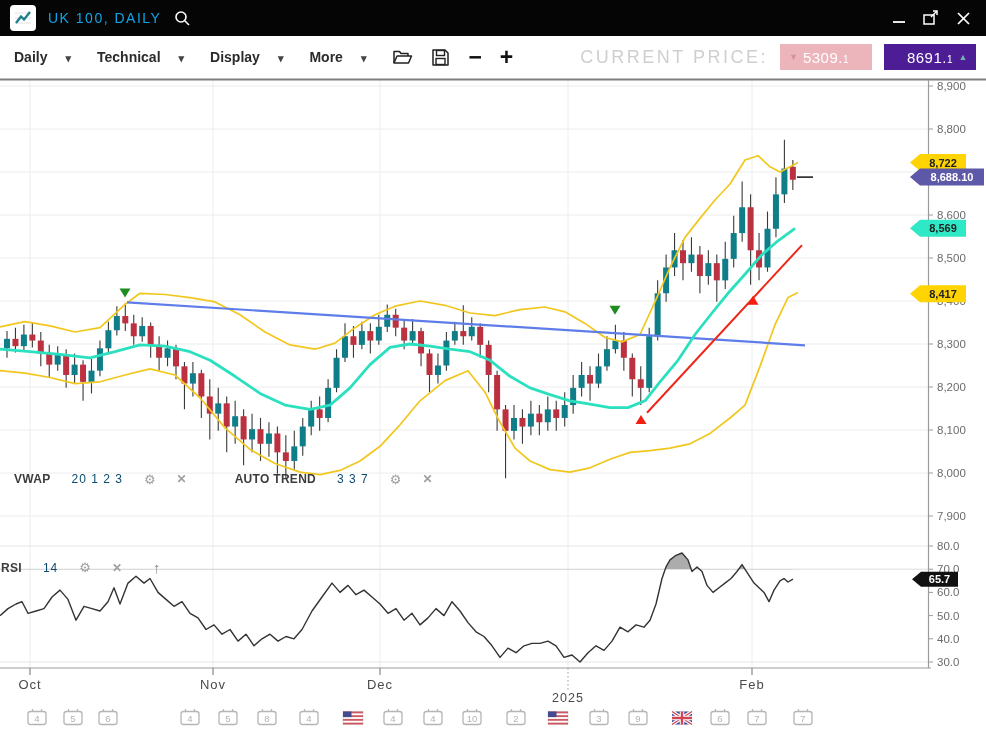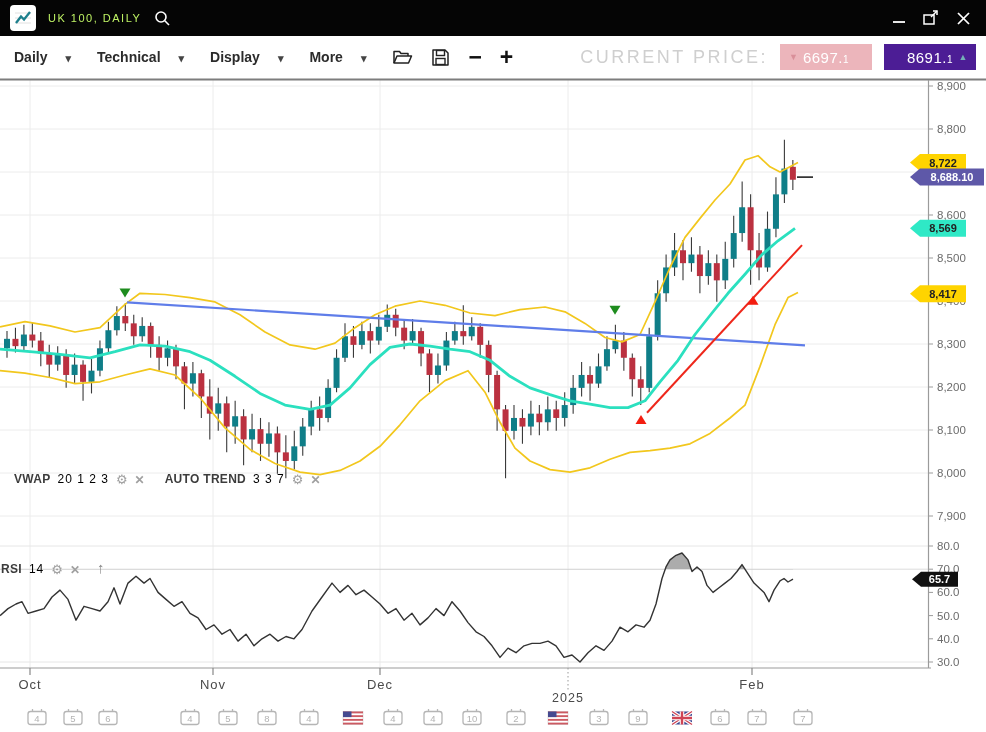--- a/index.html
+++ b/index.html
@@ -1,21 +1,21 @@
 <!DOCTYPE html>
 <html><head>
 <meta charset="utf-8">
 <style>
   html,body{margin:0;padding:0}
   body{width:986px;height:732px;background:#fff;font-family:"Liberation Sans",sans-serif;overflow:hidden;position:relative}
 
   
   .titlebar{height:36px;background:#050505;display:flex;align-items:center;padding:0 10px;box-sizing:border-box}
   .logo{width:26px;height:26px;background:#fff;border-radius:4px;margin-right:12px;display:flex;align-items:center;justify-content:center;flex:0 0 auto}
-  .tb-title{color:#bef264;font-size:11px;letter-spacing:1.5px;white-space:nowrap}
+  .tb-title{color:#0ea5e9;font-size:14px;letter-spacing:1.5px;white-space:nowrap}
   .tb-search{margin-left:12px;display:flex;align-items:center}
   .tb-spacer{flex:1}
   .winbtn{width:26px;height:26px;display:flex;align-items:center;justify-content:center;margin-left:6px;cursor:pointer}
 
   
   .toolbar{height:42px;display:flex;align-items:center;padding:0 8px 0 14px;box-sizing:border-box;background:#fff}
   .menu{display:flex;align-items:center;gap:18px;margin-right:26px;font-size:14px;font-weight:700;color:#2b2b2b;cursor:pointer;white-space:nowrap}
   .menu .caret{font-size:11px;color:#444;transform:translateY(1px)}
   .tool-ico{margin-right:18px;display:flex;align-items:center;cursor:pointer;color:#1a1a1a}
   .tool-glyph{font-size:23px;font-weight:700;color:#111;line-height:1;margin-right:18px;cursor:pointer}
@@ -25,23 +25,23 @@
   .price-badge .pip{font-size:10px;margin-top:4px}
   .badge-sell{background:#ecb5bb}
   .badge-buy{background:#4c1d95}
   .mini-arrow{position:absolute;font-size:9px;top:8px}
   .badge-sell .mini-arrow{left:9px;color:#d98f99}
   .badge-buy .mini-arrow{right:8px;color:#74afb7}
 
   
   .chart-wrap{position:relative;width:986px;height:590px}
   svg text{font-family:"Liberation Sans",sans-serif}
-  .ind-row{position:absolute;display:flex;align-items:flex-end;gap:7px;font-size:12px;color:#8d8d8d;background:transparent;white-space:nowrap}
+  .ind-row{position:absolute;display:flex;align-items:center;gap:21px;font-size:12px;color:#8d8d8d;background:transparent;white-space:nowrap}
   .ind-name{font-weight:700;color:#3c3c3c;letter-spacing:.3px}
-  .ind-params{color:#000000;letter-spacing:1px}
+  .ind-params{color:#0c4a6e;letter-spacing:1px}
   .ind-btn{color:#a0a0a0;font-size:13px;cursor:pointer;line-height:1}
   .ind-x{font-weight:700;font-size:12px}
   .ind-up{font-size:15px;color:#8a8a8a;margin-left:10px;cursor:pointer}
 </style>
 </head>
 <body>
 
 <div class="titlebar">
   <div class="logo">
     <svg width="22" height="22" viewBox="0 0 22 22">
@@ -109,21 +109,21 @@
       <rect x="5" y="10.5" width="9" height="6" fill="none" stroke="#222" stroke-width="1.4"></rect>
     </svg>
   </span>
   <span class="tool-glyph">−</span>
   <span class="tool-glyph">+</span>
 
   <div class="cp-wrap">
     <span class="cp-label">CURRENT PRICE:</span>
     <div class="price-badge badge-sell">
       <span class="mini-arrow">▼</span>
-      <span id="sell-main">6697.</span>
+      <span id="sell-main">5309.</span>
         <span class="pip" id="sell-pip">1</span>
     </div>
     <div class="price-badge badge-buy">
       <span id="buy-main">8691.</span>
         <span class="pip" id="buy-pip">1</span>
       <span class="mini-arrow">▲</span>
     </div>
   </div>
 </div>
 

